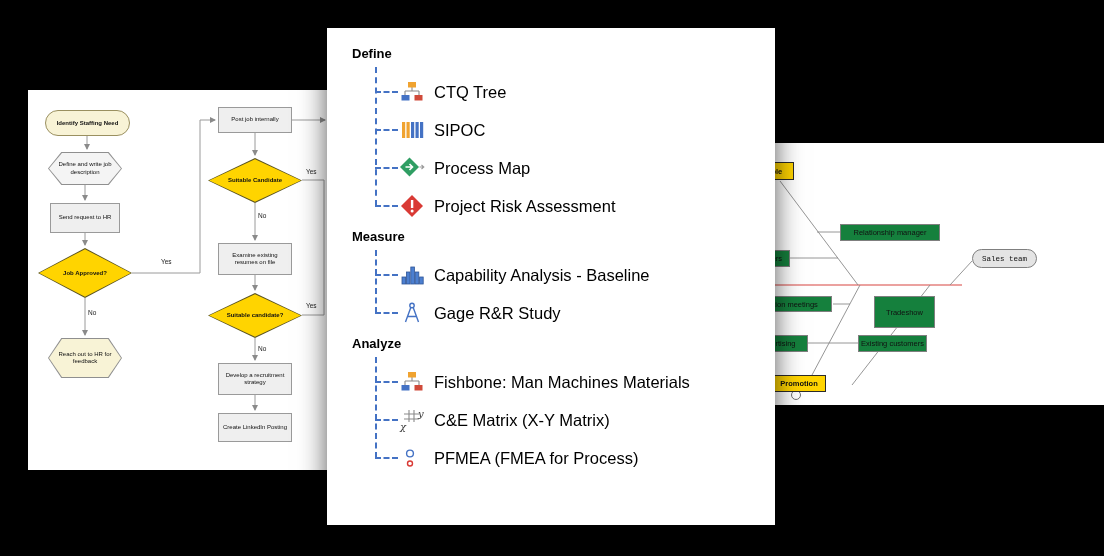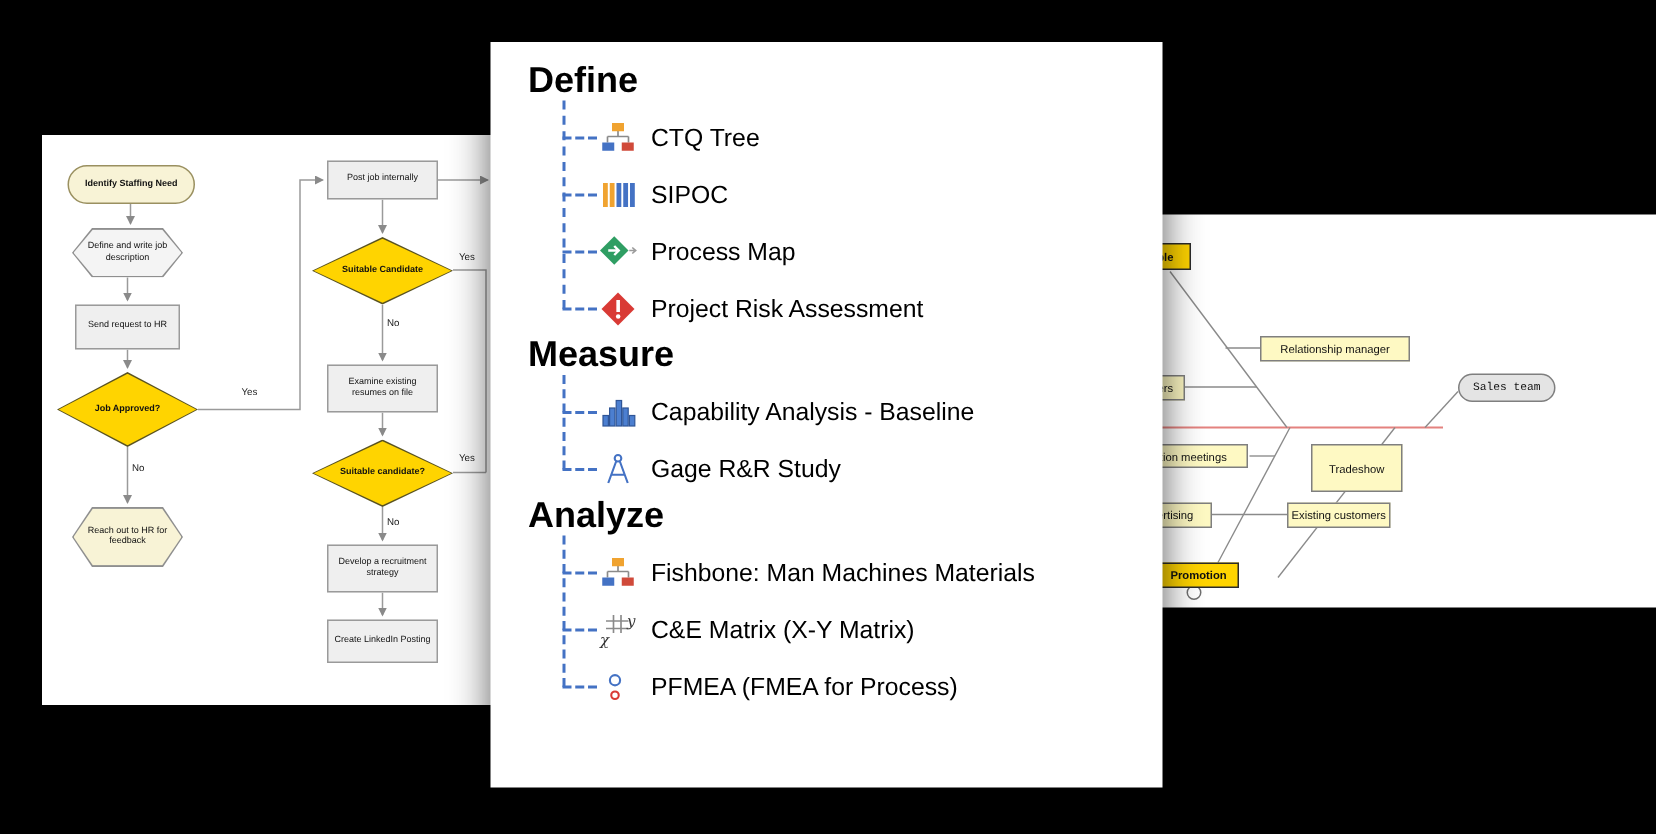--- a/index.html
+++ b/index.html
@@ -22,35 +22,35 @@
     display:flex;align-items:center;justify-content:center;text-align:center;font-weight:bold;font-size:6px;line-height:1.15;
     padding:0 10px;box-sizing:border-box;}
   .fc-hex{clip-path:polygon(18% 0,82% 0,100% 50%,82% 100%,18% 100%,0 50%);background:#8f8f8f;}
   .fc-hex-in{position:absolute;inset:1px;clip-path:polygon(18% 0,82% 0,100% 50%,82% 100%,18% 100%,0 50%);background:#F4F4F4;
     display:flex;align-items:center;justify-content:center;text-align:center;font-size:6px;line-height:1.2;padding:0 8px;box-sizing:border-box;}
   .fc-hex-in.cream{background:#F8F3D6;}
   .fc-label{position:absolute;font-size:6.5px;color:#222;}
 
   
   #panel-tools{left:327px;top:28px;width:448px;height:497px;z-index:2;padding-top:14px;box-sizing:border-box;}
-  #panel-tools h2{font-size:24px;line-height:24px;margin:0;padding-left:25px;font-weight:700;color:#000;}
+  #panel-tools h2{font-size:13px;line-height:24px;margin:0;padding-left:25px;font-weight:700;color:#000;}
   .sec-measure h2{margin-top:11px;}
   .sec-analyze h2{margin-top:14px;}
   .tool-items{position:relative;margin-top:7px;}
   .tool-items .vline{position:absolute;left:48px;top:-6px;border-left:2px dashed #4472C4;width:0;}
   .vline.v4{height:139px;} .vline.v2{height:63px;} .vline.v3{height:101px;}
   .tool-item{position:relative;height:38px;display:flex;align-items:center;padding-left:71px;cursor:default;}
   .tool-item::before{content:"";position:absolute;left:48px;top:calc(50% - 1px);width:23px;border-top:2px dashed #4472C4;}
   .tool-icon{width:27px;height:26px;display:flex;align-items:center;justify-content:center;margin-right:9px;flex:0 0 27px;}
   .tool-label{font-size:16.5px;color:#000;}
 
   
   #panel-fishbone{left:700px;top:143px;width:404px;height:262px;z-index:1;}
   #panel-fishbone svg.fblines{position:absolute;left:0;top:0;}
-  .fb-box{position:absolute;background:#fef9c3;border:1px solid #7f7f7f;display:flex;align-items:center;justify-content:center;
+  .fb-box{position:absolute;background:#15803d;border:1px solid #7f7f7f;display:flex;align-items:center;justify-content:center;
     font-size:7.5px;color:#111;text-align:center;box-sizing:border-box;}
   .fb-box.yellow{background:#FFD400;border-color:#2b2b2b;font-weight:bold;}
   .fb-box.fb-oval{border-radius:10px;background:#E4E4E4;font-family:Liberation Mono, monospace;}
 </style>
 </head>
 <body>
 
 <div class="panel" id="panel-flowchart">
   <svg class="connectors" width="318" height="380" viewBox="0 0 318 380">
     <defs>

